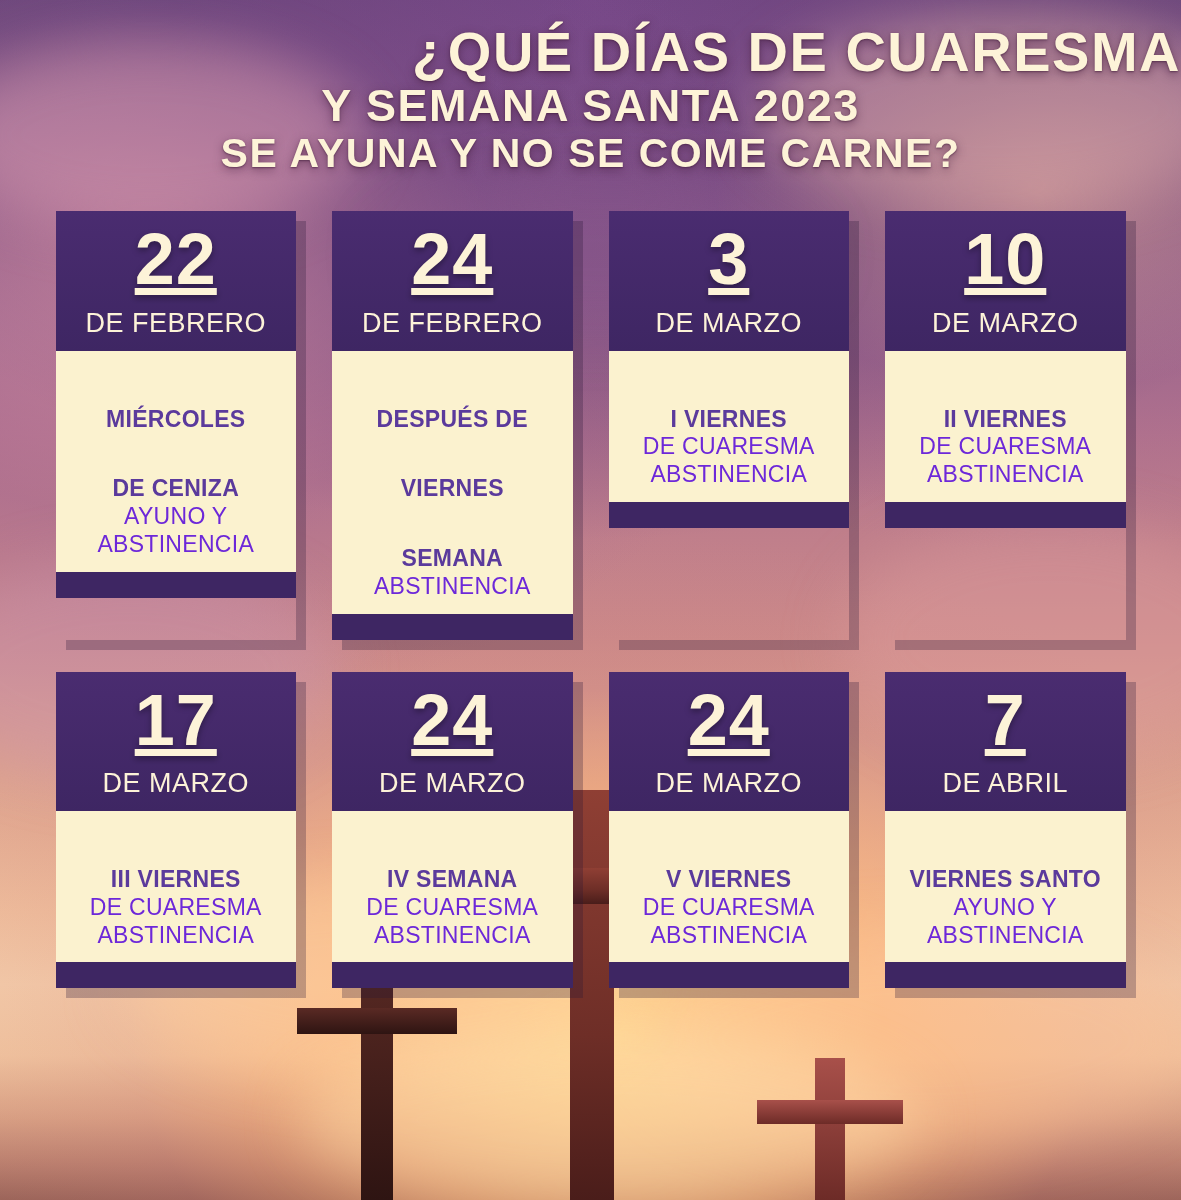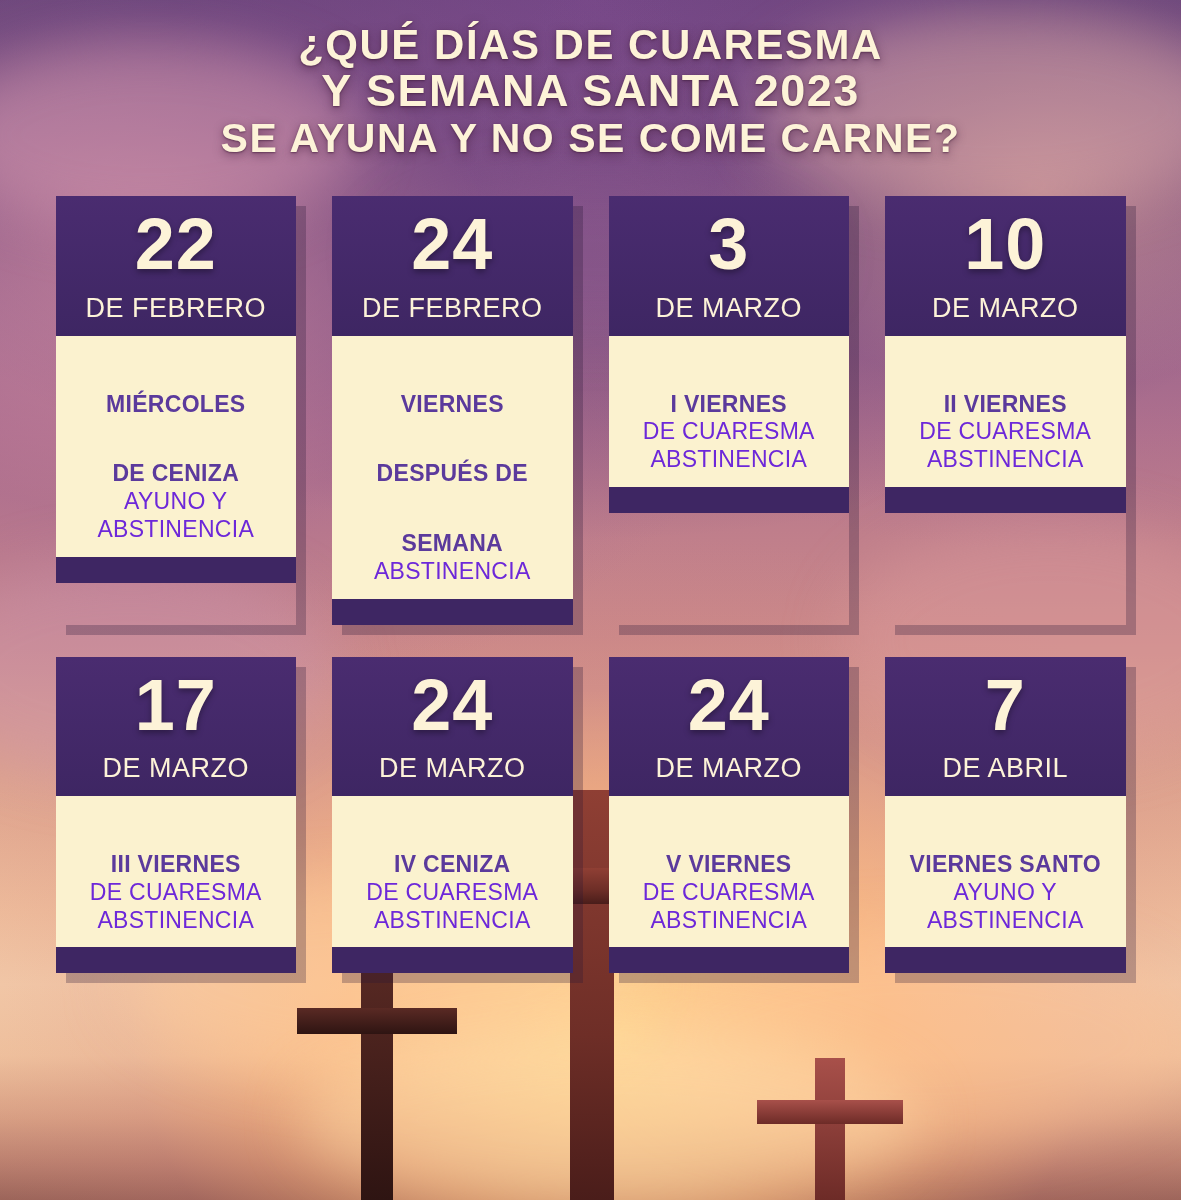--- a/index.html
+++ b/index.html
@@ -60,21 +60,21 @@
     position: relative;
     z-index: 5;
     text-align: center;
     padding-top: 22px;
     color: #fdf3d8;
     font-weight: bold;
     letter-spacing: 1.5px;
     line-height: 1.08;
     text-shadow: 0 3px 10px rgba(70,30,60,0.55), 0 1px 2px rgba(60,25,55,0.6);
   }
-  .title .l1 { font-size: 42px; }
+  .title .l1 { font-size: 56px; text-align: right; }
   .title .l2 { font-size: 45px; }
   .title .l3 { font-size: 41px; }
 
   
   .grid {
     position: relative;
     z-index: 5;
     margin: 36px auto 0 auto;
     width: 1070px;
     display: grid;
@@ -93,20 +93,21 @@
     color: #fdf3d8;
     text-align: center;
     padding: 14px 6px 12px 6px;
   }
   .card .day-num {
     font-size: 72px;
     font-weight: bold;
     line-height: 0.95;
     letter-spacing: 1px;
     text-shadow: 0 3px 6px rgba(0,0,0,0.35);
+    text-decoration: underline;
   }
   .card .day-month {
     font-size: 27px;
     letter-spacing: 0.5px;
     margin-top: 14px;
   }
   .card .info-block {
     background: #fbf2cf;
     color: #5a3d8a;
     text-align: center;
@@ -168,22 +169,22 @@
       </div>
       <div class="foot-block"></div>
     </div>
 
     <div class="card">
       <div class="day-block">
         <div class="day-num">24</div>
         <div class="day-month">DE FEBRERO</div>
       </div>
       <div class="info-block">
+        <div class="info-title">DESPUÉS DE</div>
         <div class="info-title">VIERNES</div>
-        <div class="info-title">DESPUÉS DE</div>
         <div class="info-title">SEMANA</div>
         <div class="info-sub">ABSTINENCIA</div>
       </div>
       <div class="foot-block"></div>
     </div>
 
     <div class="card">
       <div class="day-block">
         <div class="day-num">3</div>
         <div class="day-month">DE MARZO</div>
@@ -221,21 +222,21 @@
       </div>
       <div class="foot-block"></div>
     </div>
 
     <div class="card">
       <div class="day-block">
         <div class="day-num">24</div>
         <div class="day-month">DE MARZO</div>
       </div>
       <div class="info-block">
-        <div class="info-title">IV CENIZA</div>
+        <div class="info-title">IV SEMANA</div>
         <div class="info-sub">DE CUARESMA</div>
         <div class="info-sub">ABSTINENCIA</div>
       </div>
       <div class="foot-block"></div>
     </div>
 
     <div class="card">
       <div class="day-block">
         <div class="day-num">24</div>
         <div class="day-month">DE MARZO</div>

